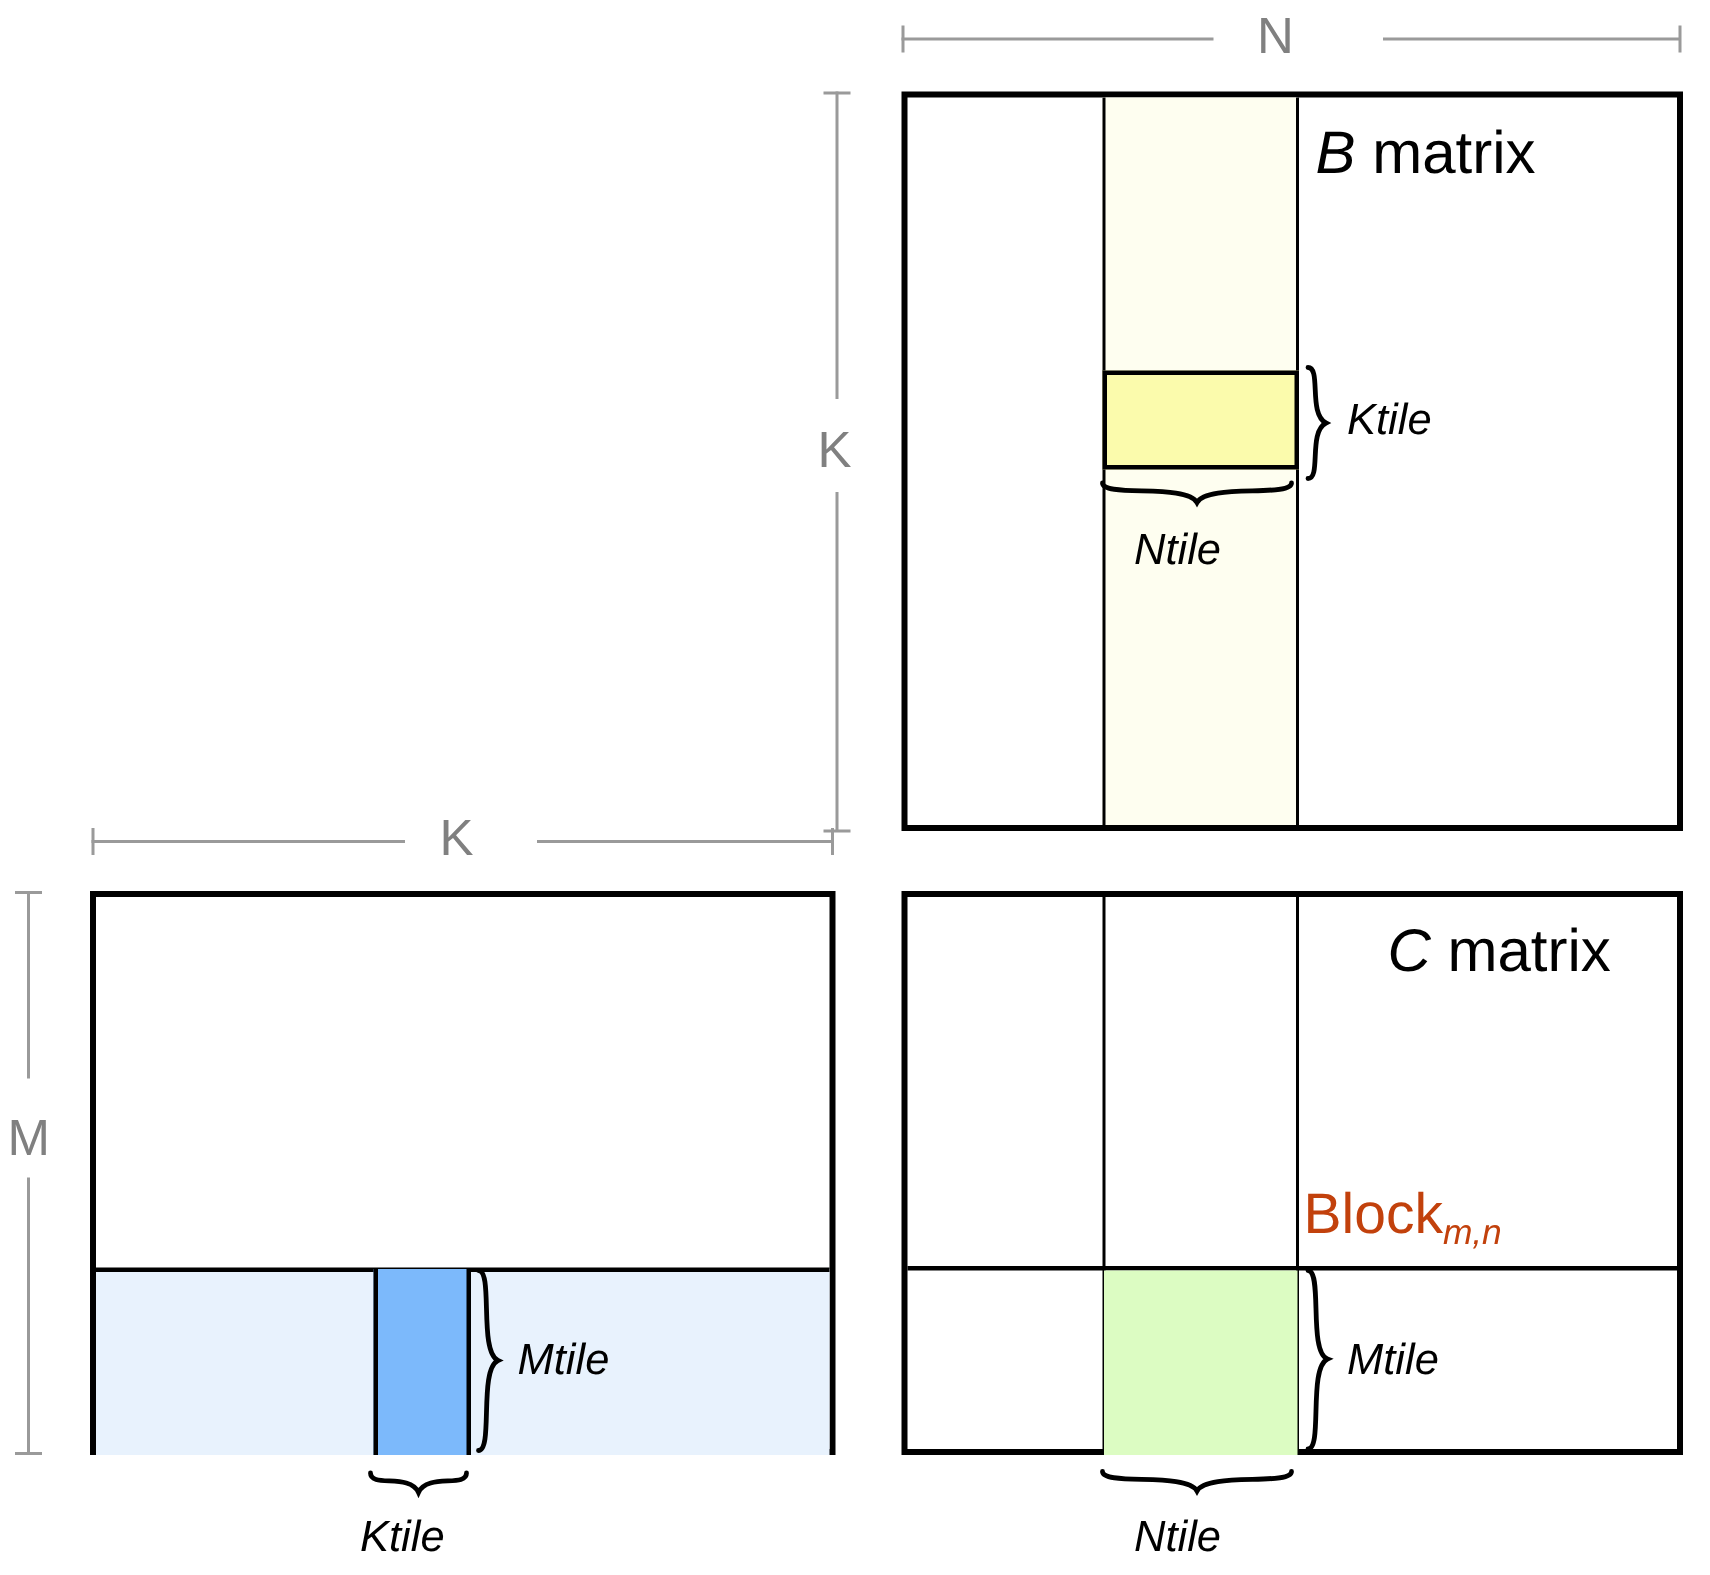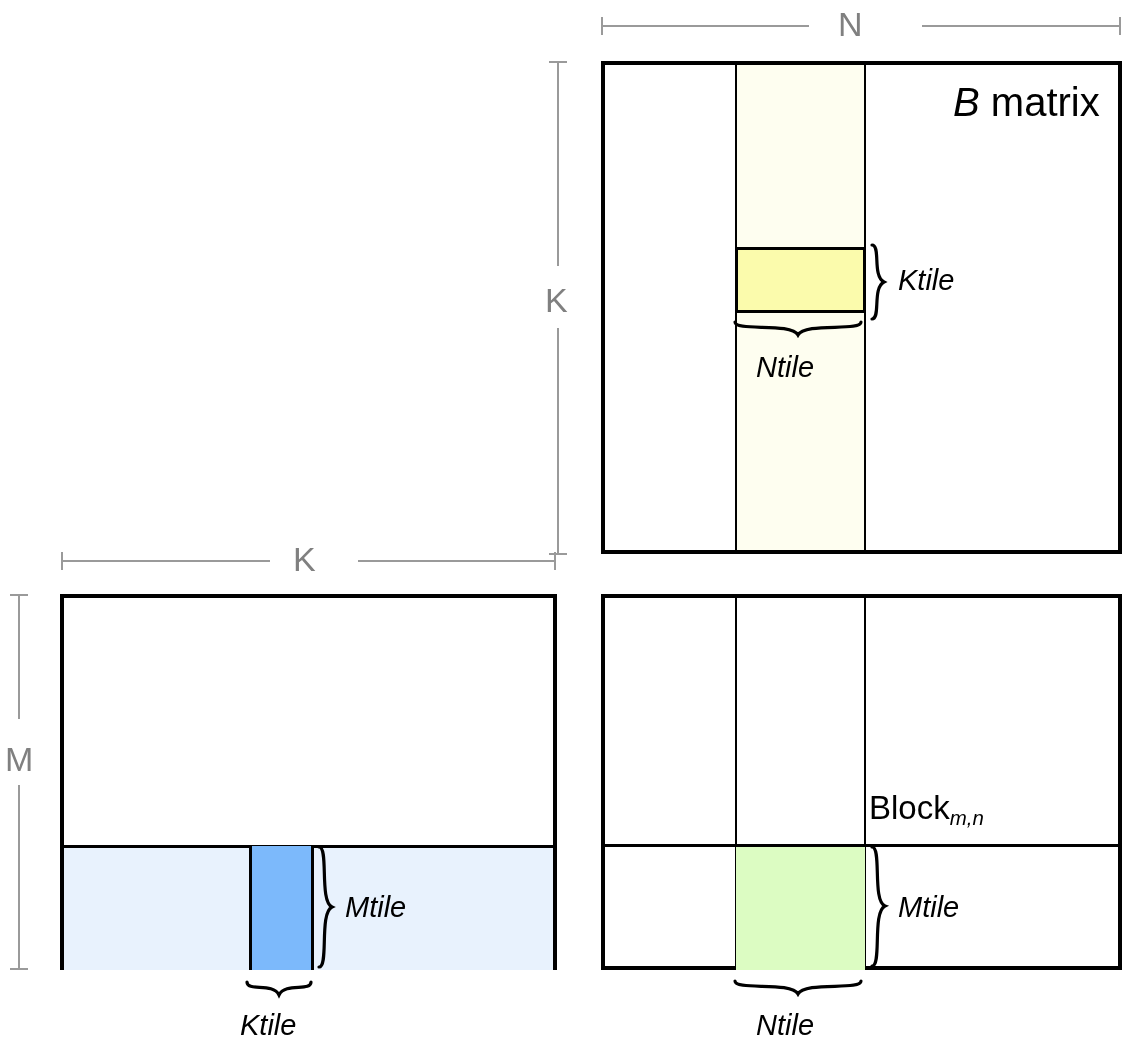--- a/index.html
+++ b/index.html
@@ -40,22 +40,22 @@
     color: #000000;
     white-space: nowrap;
     line-height: 1;
   }
   .matrix-title .var {
     font-style: italic;
   }
   
   .block-label {
     position: absolute;
-    font-size: 33px;
-    color: #000000;
+    font-size: 38px;
+    color: #c2410c;
     white-space: nowrap;
     line-height: 1;
   }
   .block-label sub {
     font-style: italic;
     font-size: 0.62em;
     vertical-align: baseline;
     position: relative;
     top: 0.30em;
   }
@@ -125,21 +125,21 @@
   <div class="matrix-box" style="left:601px; top:61px; width:521px; height:493px;">
 
     <div class="fill" style="left:130px; top:0px; width:130px; height:100%; background:#fefef0;"></div>
 
     <div class="thin-line" style="left:130px; top:0px; width:2px; height:100%;"></div>
     <div class="thin-line" style="left:259px; top:0px; width:2px; height:100%;"></div>
 
     <div class="fill" style="left:130px; top:182px; width:131px; height:66px; background:#fbfbac; border:3px solid #000000;"></div>
   </div>
 
-  <div class="matrix-title" style="left:953px; top:82px;text-align:center;">
+  <div class="matrix-title" style="left:877px; top:82px;text-align:center;">
     <span class="var">B</span>
     <span>matrix</span>
   </div>
 
   <svg class="brace-svg" style="left:868px; top:243px;" width="30" height="78">
     <path d="M 4 2 C 13 2, 4 33, 16 39 C 4 45, 13 76, 4 76"></path>
   </svg>
   <div class="tile-label" style="left:898px; top:266px;">Ktile</div>
 
   <svg class="brace-svg" style="left:733px; top:318px;" width="132" height="28">
@@ -186,20 +186,24 @@
   <div class="matrix-box" style="left:601px; top:594px; width:521px; height:376px;">
 
     <div class="thin-line" style="left:130px; top:0px; width:2px; height:100%;"></div>
     <div class="thin-line" style="left:259px; top:0px; width:2px; height:100%;"></div>
 
     <div class="thin-line" style="left:0px; top:246px; width:100%; height:3px;"></div>
 
     <div class="fill" style="left:131px; top:249px; width:129px; height:123px; background:#dcfcc2;"></div>
   </div>
 
+  <div class="matrix-title" style="left:925px; top:614px;">
+    <span class="var">C</span>
+    <span>matrix</span>
+  </div>
 
   <div class="block-label" style="left:869px; top:791px;">
     <span>Block</span><sub>m,n</sub>
   </div>
 
   <svg class="brace-svg" style="left:868px; top:845px;" width="30" height="124">
     <path d="M 4 2 C 14 2, 4 56, 17 61 C 4 67, 14 121, 4 121"></path>
   </svg>
   <div class="tile-label" style="left:898px; top:893px;">Mtile</div>
 

